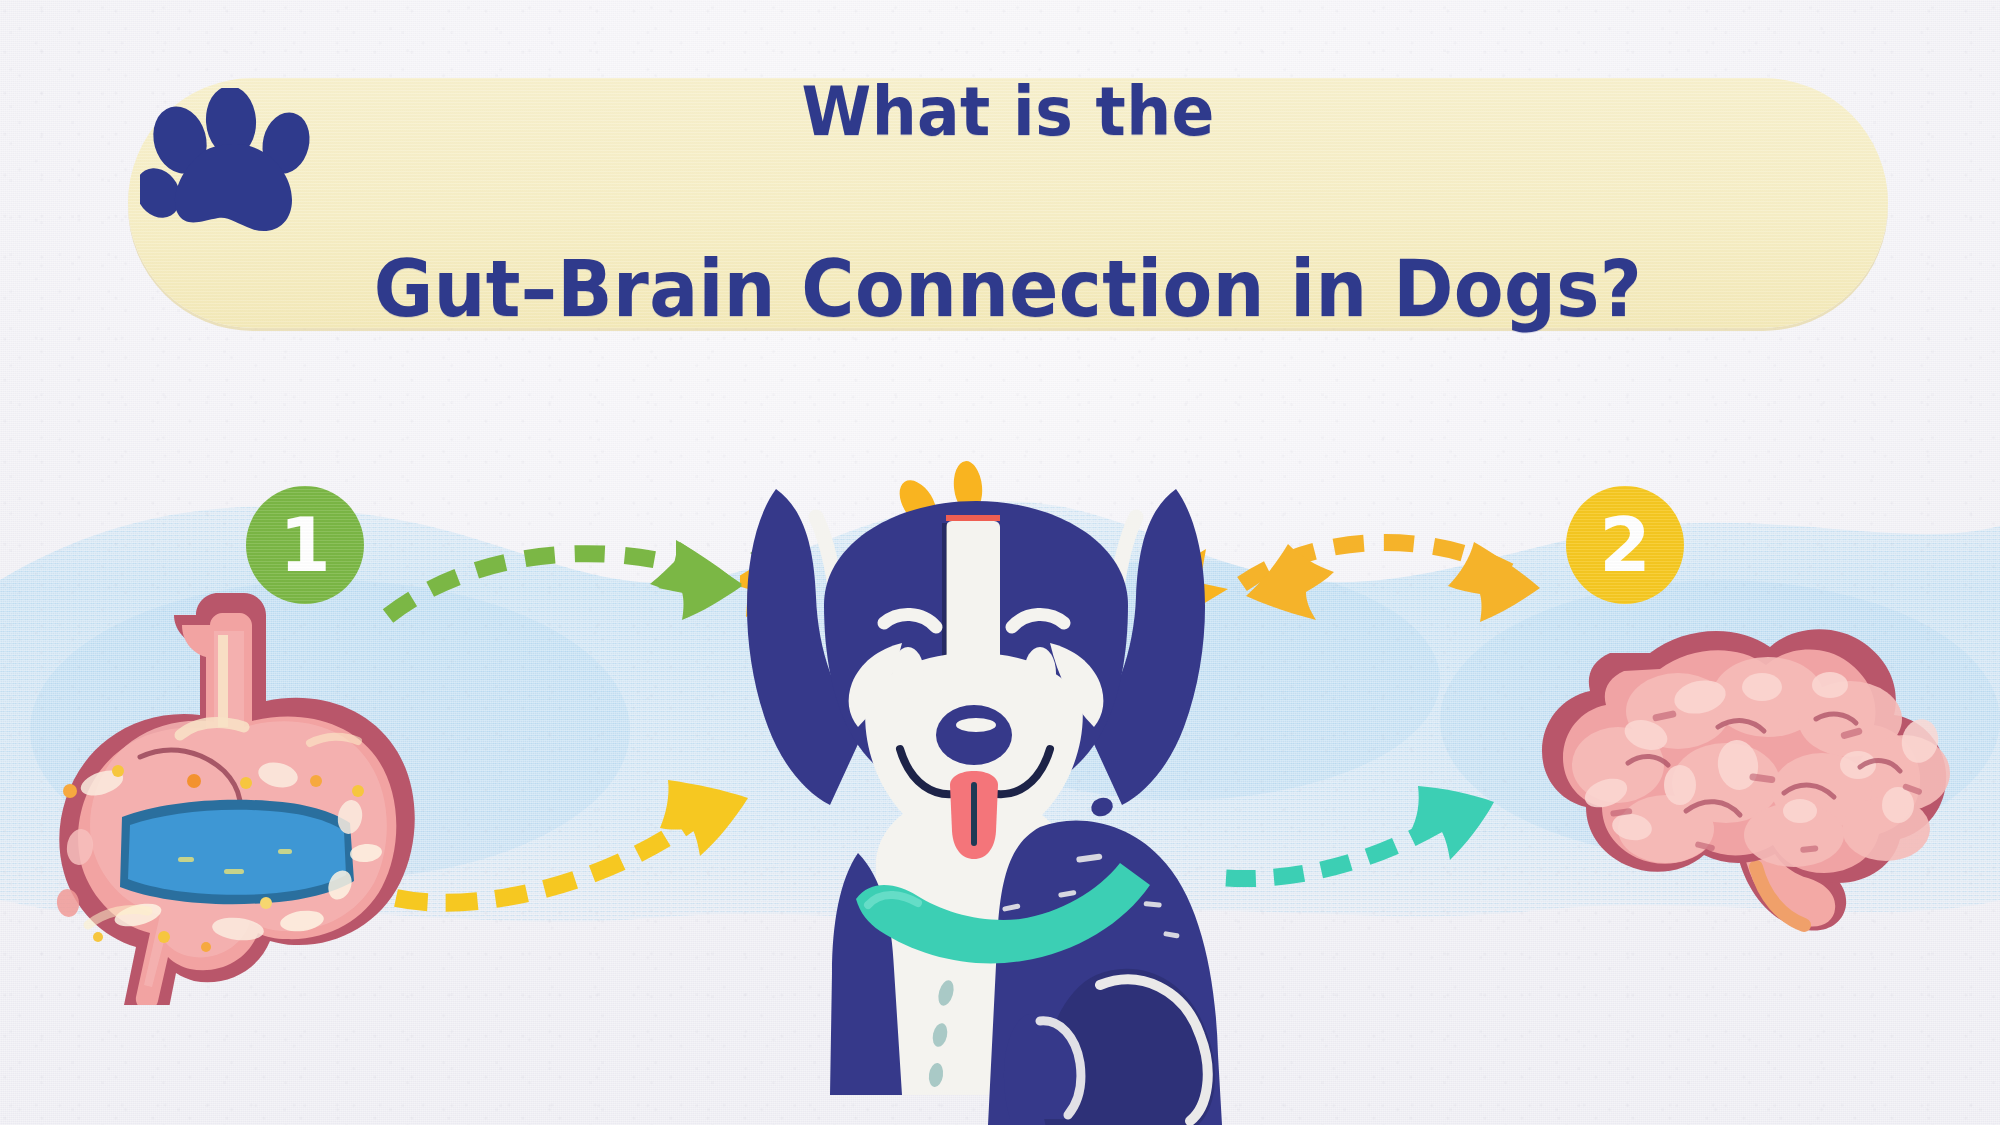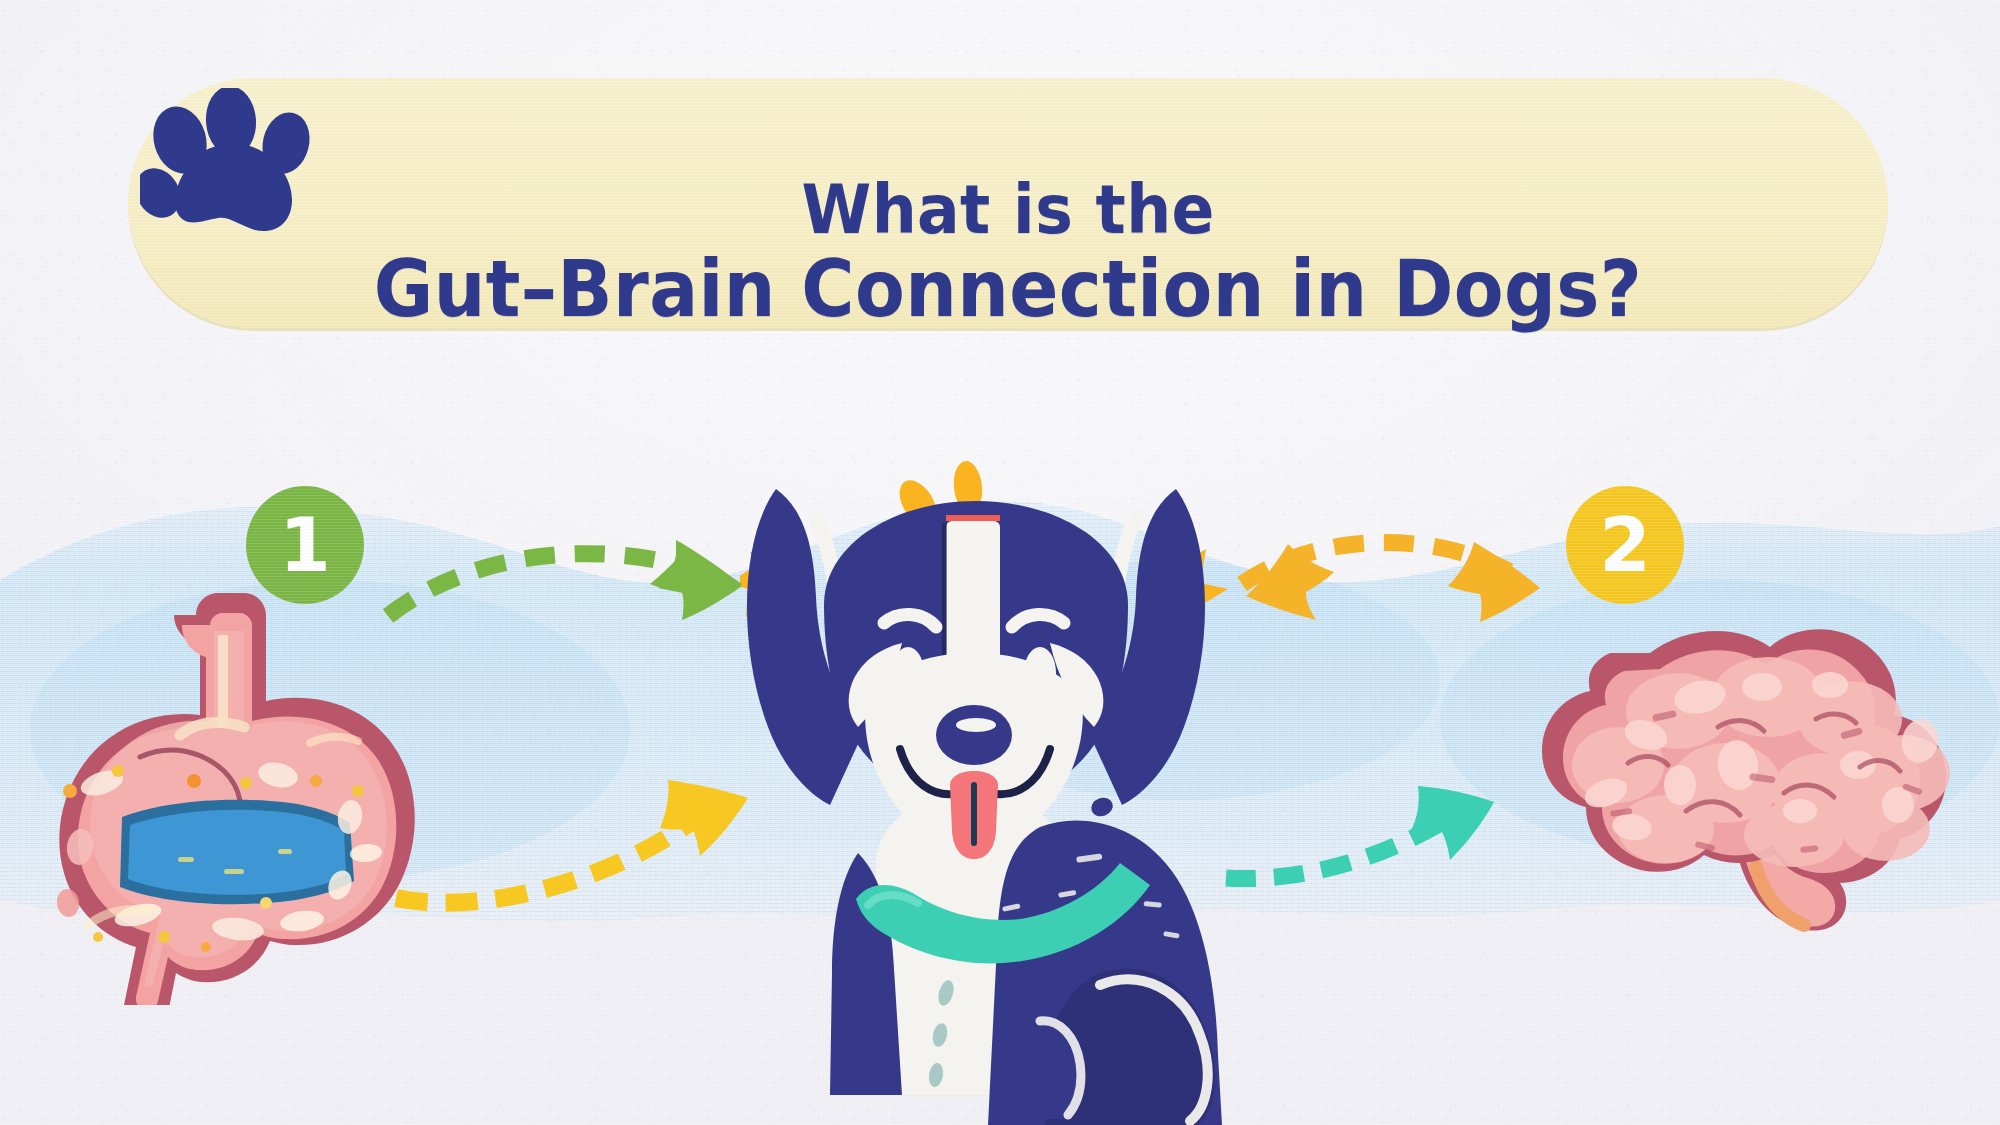--- a/index.html
+++ b/index.html
@@ -60,21 +60,21 @@
     position:absolute; inset:0; border-radius:125px; pointer-events:none;
     opacity:.45;
     background-image:
       repeating-linear-gradient(0deg, rgba(255,255,255,.35) 0 1px, rgba(200,185,130,.07) 1px 3px);
   }
   #title-block {
     position: absolute;
     left: 128px; top: 78px;
     width: 1760px; height: 250px;
     display: flex; flex-direction: column;
-    align-items: center; justify-content: flex-end;
+    align-items: center; justify-content: space-between;
     gap: 6px;
   }
   .title-line {
     color: #2f3a8c;
     font-family: "DejaVu Sans", sans-serif;
     font-weight: bold;
     letter-spacing: .4px;
     line-height: 1.0;
     white-space: nowrap;
     text-shadow: 0 1px 0 rgba(47,58,140,.16);

